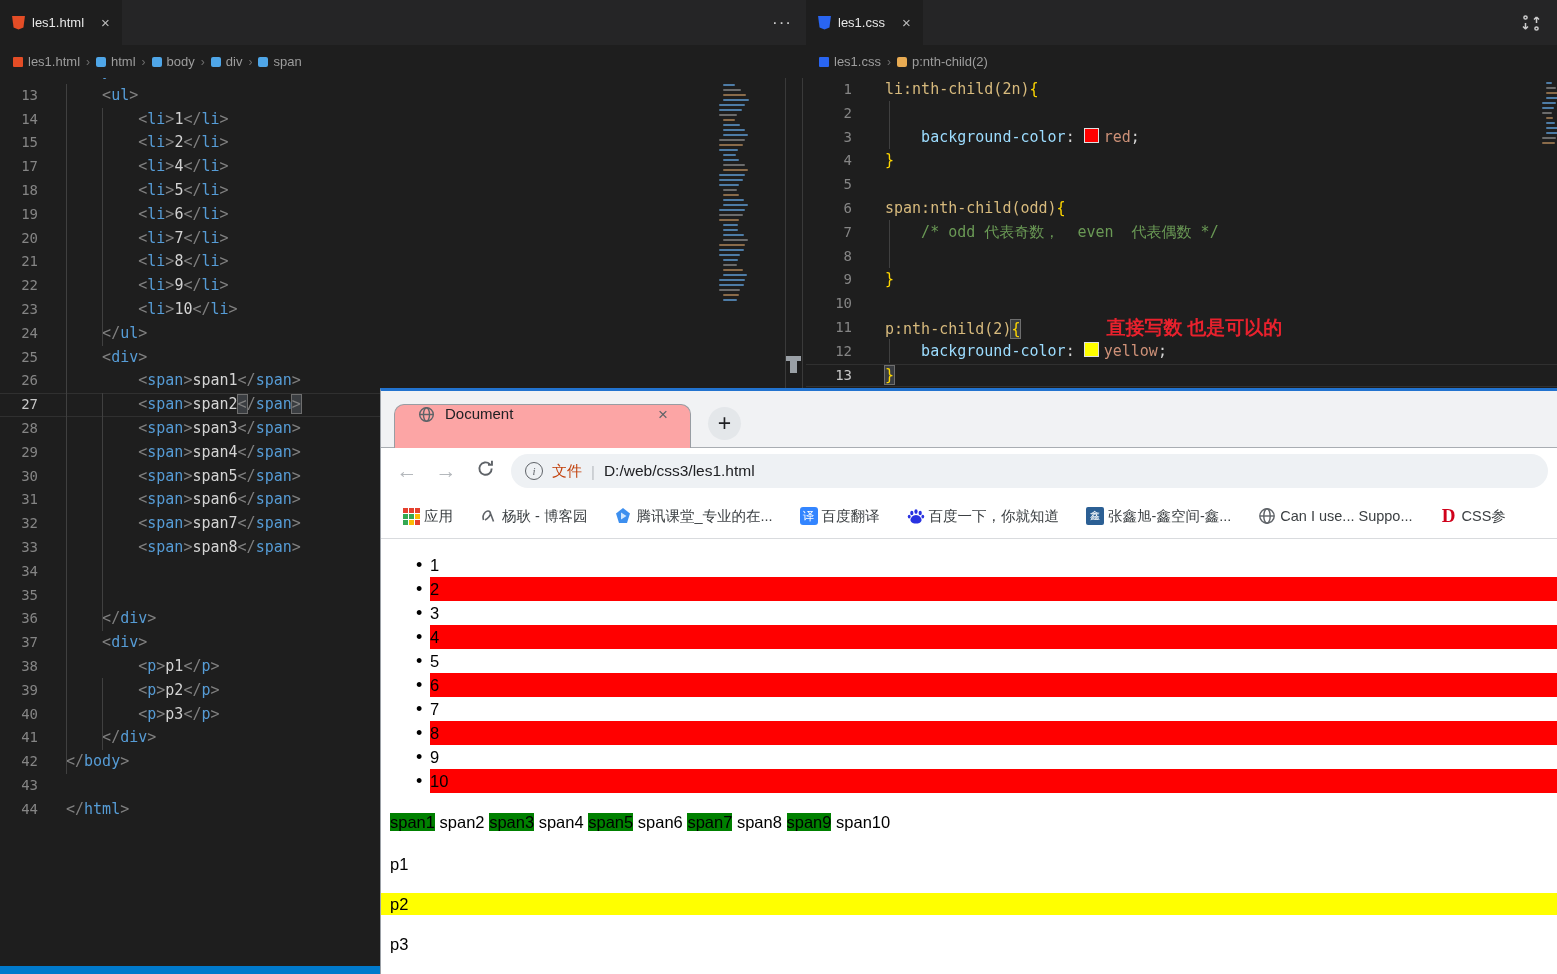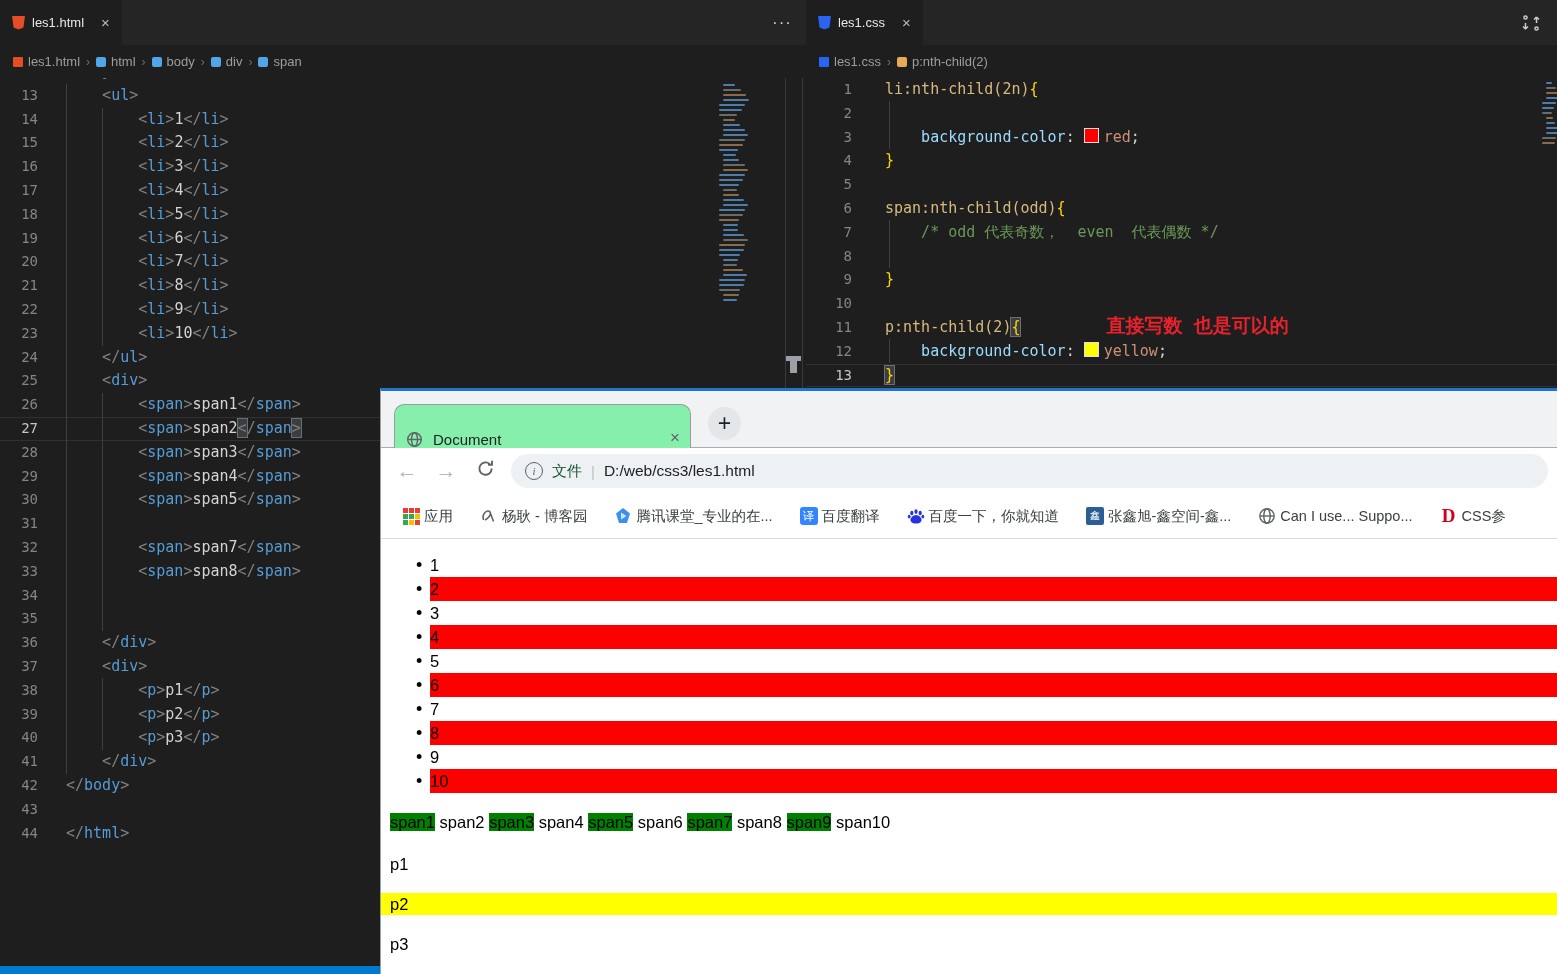--- a/index.html
+++ b/index.html
@@ -35,45 +35,45 @@
   .tk-p{color:#808080}
   .tk-g{color:#569cd6}
   .tk-x{color:#d4d4d4}
   .tk-sel{color:#d7ba7d}
   .tk-br,.tk-brb{color:#ffd700}
   .tk-prop{color:#9cdcfe}
   .tk-val{color:#ce9178}
   .tk-com{color:#6a9955}
   .tk-pb{color:#808080}
   .tk-pb,.tk-brb{outline:1px solid #6e6e6e;background:#3a3d41}
-  .tk-ann{font-family:Liberation Mono, monospace;font-weight:bold;font-size:19px;color:#e8212d;margin-left:86px}
+  .tk-ann{font-family:Liberation Serif, serif;font-weight:bold;font-size:19px;color:#e8212d;margin-left:86px}
   .tk-sw{display:inline-block;width:13px;height:13px;border:1px solid #e0e0e0;vertical-align:-1px;margin-right:5px}
   .iguide{position:absolute;width:1px;background:#404040}
   .minimap{position:absolute;pointer-events:none}
   .mm-bar{height:2px;margin-bottom:3px;border-radius:1px}
   .sb-track{position:absolute;left:785px;top:78px;bottom:8px;width:16px;border-left:1px solid #3a3a3a;border-right:1px solid #3a3a3a}
   .tcap{position:absolute;left:786px;top:356px;width:15px;height:5px;background:#9aa0a6}
   .tstem{position:absolute;left:790px;top:360px;width:7px;height:13px;background:#9aa0a6}
   .statusbar{position:absolute;left:0;bottom:0;width:806px;height:8px;background:#007acc}
   .split-icon{margin-left:auto;margin-right:16px;display:flex;align-items:center}
 
   
   .browser{position:absolute;left:380px;top:388px;right:0;bottom:0;background:#fff;border-top:3px solid #2273cf;border-left:1px solid #9ba0a6;z-index:10}
   .tabstrip{height:56px;background:#f1f2f4;border-bottom:1px solid #a9adb2;position:relative}
-  .btab{position:absolute;left:13px;top:13px;width:297px;height:44px;background:#86efac;border:1px solid #989da3;border-bottom:none;border-radius:10px 10px 0 0;display:flex;align-items:flex-end;padding:0 10px;gap:10px;z-index:2;box-sizing:border-box}
+  .btab{position:absolute;left:13px;top:13px;width:297px;height:44px;background:#fca5a5;border:1px solid #989da3;border-bottom:none;border-radius:10px 10px 0 0;display:flex;align-items:flex-start;padding:0 22px;gap:10px;z-index:2;box-sizing:border-box}
   .btab-title{font-size:15px;color:#202124;flex:1}
   .btab-close{color:#5f6368;font-size:17px}
   .newtab{position:absolute;left:327px;top:16px;width:33px;height:33px;border-radius:50%;background:#e4e7ea;display:flex;align-items:center;justify-content:center;font-size:23px;color:#202124}
   .toolbar{height:46px;display:flex;align-items:center;background:#fff}
   .navbtn{font-size:21px;margin-left:13px;width:26px;text-align:center}
   .nav-dis{color:#b4b8bc}
   .nav-en{color:#5f6368}
   .omnibox{flex:1;height:34px;margin:0 9px 0 13px;border-radius:17px;background:#eef1f4;display:flex;align-items:center;padding:0 14px;gap:9px;min-width:0}
   .info-i{width:16px;height:16px;border:1.6px solid #5f6368;border-radius:50%;color:#5f6368;font-size:11px;line-height:16px;text-align:center;flex:none;font-family:"Liberation Serif",serif;font-style:italic}
-  .url-scheme{font-size:15px;color:#14532d}
+  .url-scheme{font-size:15px;color:#c2410c}
   .url-sep{color:#bcc0c4;font-size:15px}
   .url-path{font-size:15.5px;color:#202124;white-space:nowrap;overflow:hidden}
   .bookmarks{height:44px;display:flex;align-items:center;background:#fff;border-bottom:1px solid #d9dbde;padding-left:21px;gap:27px;white-space:nowrap;overflow:hidden}
   .bm-item{display:flex;align-items:center;gap:4px;font-size:14.5px;color:#3c4043;flex:none}
   .bm-ic{width:18px;height:18px;display:flex;align-items:center;justify-content:center;flex:none}
   .grid9{display:grid;grid-template-columns:repeat(3,5px);grid-template-rows:repeat(3,5px);gap:1px}
   .grid9 i{display:block}
   .sq-blue{width:18px;height:18px;border-radius:3px;background:#3385ff;color:#fff;font-size:11.5px;display:flex;align-items:center;justify-content:center}
   .sq-navy{width:18px;height:18px;border-radius:2px;background:#2b5f94;color:#fff;font-size:10px;display:flex;align-items:center;justify-content:center}
   .d-red{font-weight:900;font-size:19px;color:#d0021b;font-family:"Liberation Serif",serif}
@@ -114,36 +114,35 @@
       <span class="chev">›</span>
       <span class="bc-ico cube"></span>
       <span>span</span>
     </div>
   <div class="editor">
     <div class="lines" id="left-code">
         <div class="cl"><span class="ln">12</span><span class="ct"><span class="tk-p">&lt;</span><span class="tk-g">body</span><span class="tk-p">&gt;</span></span></div>
         <div class="cl"><span class="ln">13</span><span class="ct"><span class="tk-p">    &lt;</span><span class="tk-g">ul</span><span class="tk-p">&gt;</span></span></div>
         <div class="cl"><span class="ln">14</span><span class="ct"><span class="tk-p">        &lt;</span><span class="tk-g">li</span><span class="tk-p">&gt;</span><span class="tk-x">1</span><span class="tk-p">&lt;/</span><span class="tk-g">li</span><span class="tk-p">&gt;</span></span></div>
         <div class="cl"><span class="ln">15</span><span class="ct"><span class="tk-p">        &lt;</span><span class="tk-g">li</span><span class="tk-p">&gt;</span><span class="tk-x">2</span><span class="tk-p">&lt;/</span><span class="tk-g">li</span><span class="tk-p">&gt;</span></span></div>
-        <div class="cl"><span class="ln">16</span><span class="ct"><span class="tk-p">        &lt;</span><span class="tk-g">li</span><span class="tk-p">&gt;</span><span class="tk-x">3</span><span class="tk-p">&lt;/</span><span class="tk-g">li</span><span class="tk-p">&gt;</span></span></div>
         <div class="cl"><span class="ln">17</span><span class="ct"><span class="tk-p">        &lt;</span><span class="tk-g">li</span><span class="tk-p">&gt;</span><span class="tk-x">4</span><span class="tk-p">&lt;/</span><span class="tk-g">li</span><span class="tk-p">&gt;</span></span></div>
         <div class="cl"><span class="ln">18</span><span class="ct"><span class="tk-p">        &lt;</span><span class="tk-g">li</span><span class="tk-p">&gt;</span><span class="tk-x">5</span><span class="tk-p">&lt;/</span><span class="tk-g">li</span><span class="tk-p">&gt;</span></span></div>
         <div class="cl"><span class="ln">19</span><span class="ct"><span class="tk-p">        &lt;</span><span class="tk-g">li</span><span class="tk-p">&gt;</span><span class="tk-x">6</span><span class="tk-p">&lt;/</span><span class="tk-g">li</span><span class="tk-p">&gt;</span></span></div>
         <div class="cl"><span class="ln">20</span><span class="ct"><span class="tk-p">        &lt;</span><span class="tk-g">li</span><span class="tk-p">&gt;</span><span class="tk-x">7</span><span class="tk-p">&lt;/</span><span class="tk-g">li</span><span class="tk-p">&gt;</span></span></div>
         <div class="cl"><span class="ln">21</span><span class="ct"><span class="tk-p">        &lt;</span><span class="tk-g">li</span><span class="tk-p">&gt;</span><span class="tk-x">8</span><span class="tk-p">&lt;/</span><span class="tk-g">li</span><span class="tk-p">&gt;</span></span></div>
         <div class="cl"><span class="ln">22</span><span class="ct"><span class="tk-p">        &lt;</span><span class="tk-g">li</span><span class="tk-p">&gt;</span><span class="tk-x">9</span><span class="tk-p">&lt;/</span><span class="tk-g">li</span><span class="tk-p">&gt;</span></span></div>
         <div class="cl"><span class="ln">23</span><span class="ct"><span class="tk-p">        &lt;</span><span class="tk-g">li</span><span class="tk-p">&gt;</span><span class="tk-x">10</span><span class="tk-p">&lt;/</span><span class="tk-g">li</span><span class="tk-p">&gt;</span></span></div>
         <div class="cl"><span class="ln">24</span><span class="ct"><span class="tk-p">    &lt;/</span><span class="tk-g">ul</span><span class="tk-p">&gt;</span></span></div>
         <div class="cl"><span class="ln">25</span><span class="ct"><span class="tk-p">    &lt;</span><span class="tk-g">div</span><span class="tk-p">&gt;</span></span></div>
         <div class="cl"><span class="ln">26</span><span class="ct"><span class="tk-p">        &lt;</span><span class="tk-g">span</span><span class="tk-p">&gt;</span><span class="tk-x">span1</span><span class="tk-p">&lt;/</span><span class="tk-g">span</span><span class="tk-p">&gt;</span></span></div>
         <div class="cl active"><span class="ln">27</span><span class="ct"><span class="tk-p">        &lt;</span><span class="tk-g">span</span><span class="tk-p">&gt;</span><span class="tk-x">span2</span><span class="tk-pb">&lt;</span><span class="tk-p">/</span><span class="tk-g">span</span><span class="tk-pb">&gt;</span></span></div>
         <div class="cl"><span class="ln">28</span><span class="ct"><span class="tk-p">        &lt;</span><span class="tk-g">span</span><span class="tk-p">&gt;</span><span class="tk-x">span3</span><span class="tk-p">&lt;/</span><span class="tk-g">span</span><span class="tk-p">&gt;</span></span></div>
         <div class="cl"><span class="ln">29</span><span class="ct"><span class="tk-p">        &lt;</span><span class="tk-g">span</span><span class="tk-p">&gt;</span><span class="tk-x">span4</span><span class="tk-p">&lt;/</span><span class="tk-g">span</span><span class="tk-p">&gt;</span></span></div>
         <div class="cl"><span class="ln">30</span><span class="ct"><span class="tk-p">        &lt;</span><span class="tk-g">span</span><span class="tk-p">&gt;</span><span class="tk-x">span5</span><span class="tk-p">&lt;/</span><span class="tk-g">span</span><span class="tk-p">&gt;</span></span></div>
-        <div class="cl"><span class="ln">31</span></div>
+        <div class="cl"><span class="ln">31</span><span class="ct"><span class="tk-p">        &lt;</span><span class="tk-g">span</span><span class="tk-p">&gt;</span><span class="tk-x">span6</span><span class="tk-p">&lt;/</span><span class="tk-g">span</span><span class="tk-p">&gt;</span></span></div>
         <div class="cl"><span class="ln">32</span><span class="ct"><span class="tk-p">        &lt;</span><span class="tk-g">span</span><span class="tk-p">&gt;</span><span class="tk-x">span7</span><span class="tk-p">&lt;/</span><span class="tk-g">span</span><span class="tk-p">&gt;</span></span></div>
         <div class="cl"><span class="ln">33</span><span class="ct"><span class="tk-p">        &lt;</span><span class="tk-g">span</span><span class="tk-p">&gt;</span><span class="tk-x">span8</span><span class="tk-p">&lt;/</span><span class="tk-g">span</span><span class="tk-p">&gt;</span></span></div>
         <div class="cl"><span class="ln">34</span></div>
         <div class="cl"><span class="ln">35</span></div>
         <div class="cl"><span class="ln">36</span><span class="ct"><span class="tk-p">    &lt;/</span><span class="tk-g">div</span><span class="tk-p">&gt;</span></span></div>
         <div class="cl"><span class="ln">37</span><span class="ct"><span class="tk-p">    &lt;</span><span class="tk-g">div</span><span class="tk-p">&gt;</span></span></div>
         <div class="cl"><span class="ln">38</span><span class="ct"><span class="tk-p">        &lt;</span><span class="tk-g">p</span><span class="tk-p">&gt;</span><span class="tk-x">p1</span><span class="tk-p">&lt;/</span><span class="tk-g">p</span><span class="tk-p">&gt;</span></span></div>
         <div class="cl"><span class="ln">39</span><span class="ct"><span class="tk-p">        &lt;</span><span class="tk-g">p</span><span class="tk-p">&gt;</span><span class="tk-x">p2</span><span class="tk-p">&lt;/</span><span class="tk-g">p</span><span class="tk-p">&gt;</span></span></div>
         <div class="cl"><span class="ln">40</span><span class="ct"><span class="tk-p">        &lt;</span><span class="tk-g">p</span><span class="tk-p">&gt;</span><span class="tk-x">p3</span><span class="tk-p">&lt;/</span><span class="tk-g">p</span><span class="tk-p">&gt;</span></span></div>
         <div class="cl"><span class="ln">41</span><span class="ct"><span class="tk-p">    &lt;/</span><span class="tk-g">div</span><span class="tk-p">&gt;</span></span></div>

